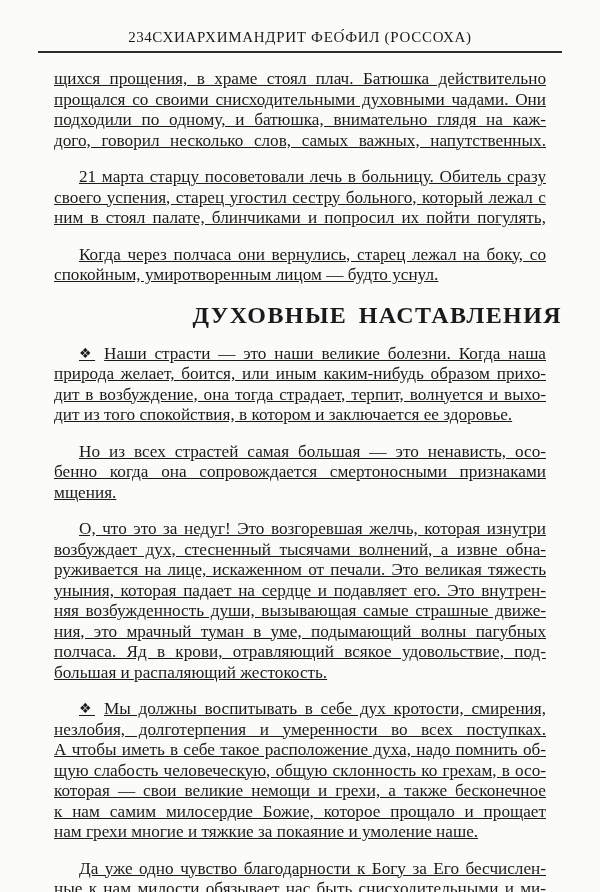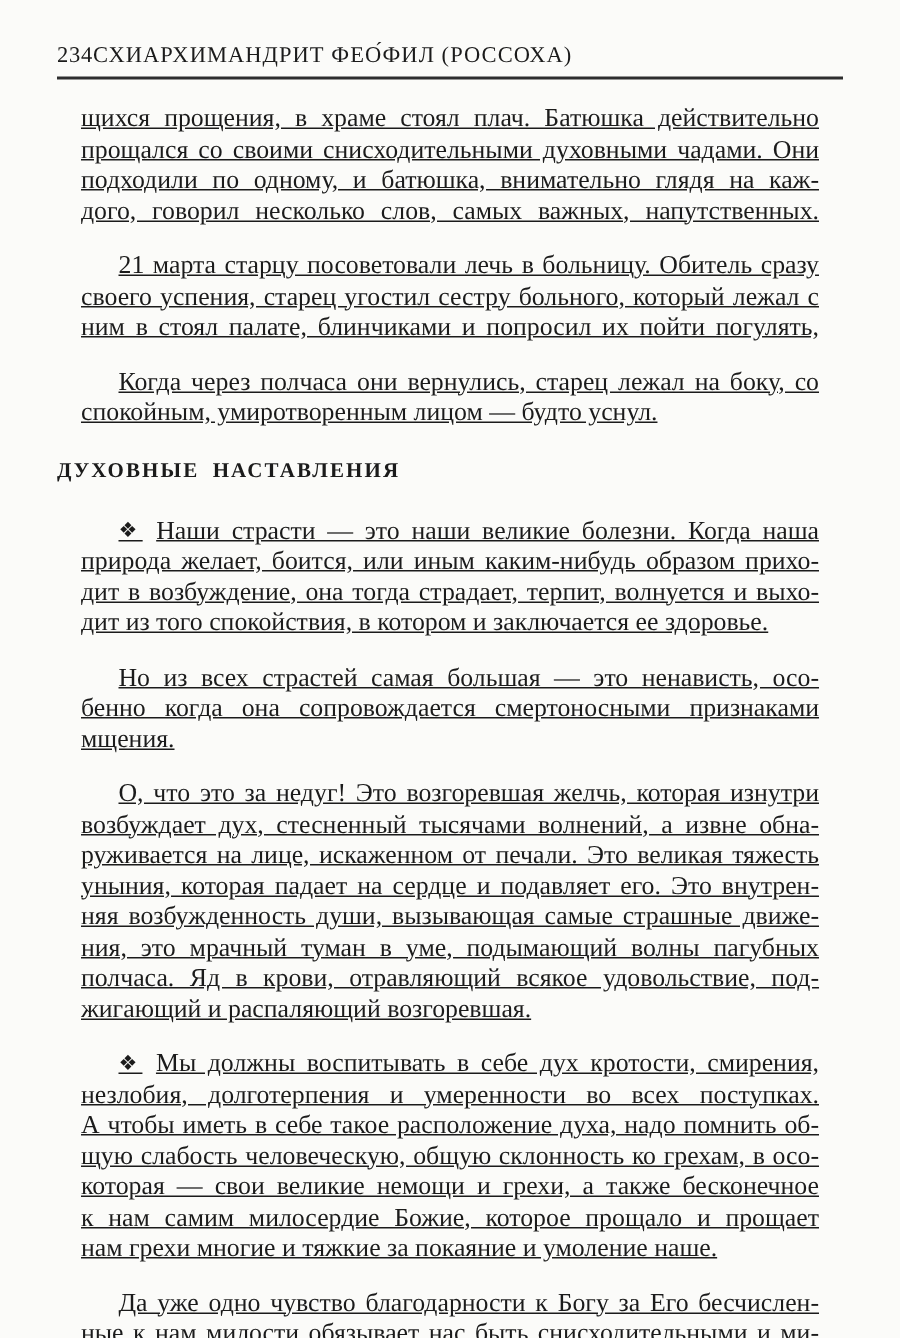--- a/index.html
+++ b/index.html
@@ -10,21 +10,21 @@
     margin: 0 auto;
     box-sizing: border-box;
     background: #fbfbf9;
     padding: 28px 38px 0 38px;
     font-family: "Liberation Serif", serif;
     color: #1b1b1b;
     overflow: hidden;
   }
   .header-row {
     display: flex;
-    justify-content: flex-start;
+    justify-content: center;
     align-items: flex-end;
     font-size: 15px;
     line-height: 18px;
   }
   .page-number { letter-spacing: 0.5px; }
   .running-title { letter-spacing: 0.7px; white-space: nowrap; }
   .header-rule {
     border-top: 2px solid #2e2e2e;
     margin-top: 5px;
     height: 0;
@@ -44,23 +44,23 @@
   .line.fill { text-align-last: justify; }
   .line.indent { text-indent: 25px; }
   .bullet {
     font-family: "DejaVu Sans", sans-serif;
     font-size: 14px;
     margin-right: 9px;
     position: relative;
     top: -1px;
   }
   .section-heading {
-    text-align: left;
+    text-align: right;
     font-weight: bold;
-    font-size: 14px;
+    font-size: 24px;
     line-height: 26px;
     letter-spacing: 1.4px;
     word-spacing: 4px;
     margin: 15px 0 16px 0;
   }
 </style>
 </head>
 <body>
 
 <div class="page">
@@ -99,21 +99,21 @@
         <div class="line">мщения.</div>
       </div>
       <div class="paragraph">
         <div class="line fill indent">О, что это за недуг! Это возгоревшая желчь, которая изнутри</div>
         <div class="line fill">возбуждает дух, стесненный тысячами волнений, а извне обна-</div>
         <div class="line fill">руживается на лице, искаженном от печали. Это великая тяжесть</div>
         <div class="line fill">уныния, которая падает на сердце и подавляет его. Это внутрен-</div>
         <div class="line fill">няя возбужденность души, вызывающая самые страшные движе-</div>
         <div class="line fill">ния, это мрачный туман в уме, подымающий волны пагубных</div>
         <div class="line fill">полчаса. Яд в крови, отравляющий всякое удовольствие, под-</div>
-        <div class="line">жигающий и распаляющий возгоревшая.</div>
+        <div class="line">большая и распаляющий жестокость.</div>
       </div>
       <div class="paragraph">
         <div class="line fill indent"><span class="bullet">❖</span>Мы должны воспитывать в себе дух кротости, смирения,</div>
         <div class="line fill">незлобия, долготерпения и умеренности во всех поступках.</div>
         <div class="line fill">А чтобы иметь в себе такое расположение духа, надо помнить об-</div>
         <div class="line fill">щую слабость человеческую, общую склонность ко грехам, в осо-</div>
         <div class="line fill">которая — свои великие немощи и грехи, а также бесконечное</div>
         <div class="line fill">к нам самим милосердие Божие, которое прощало и прощает</div>
         <div class="line">нам грехи многие и тяжкие за покаяние и умоление наше.</div>
       </div>

